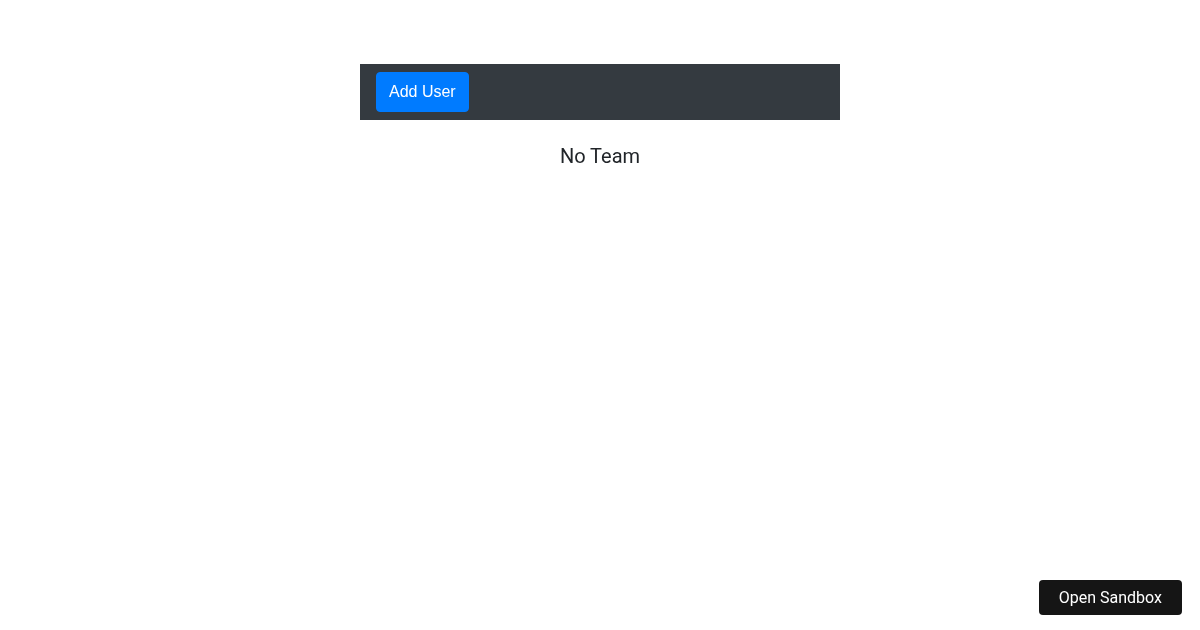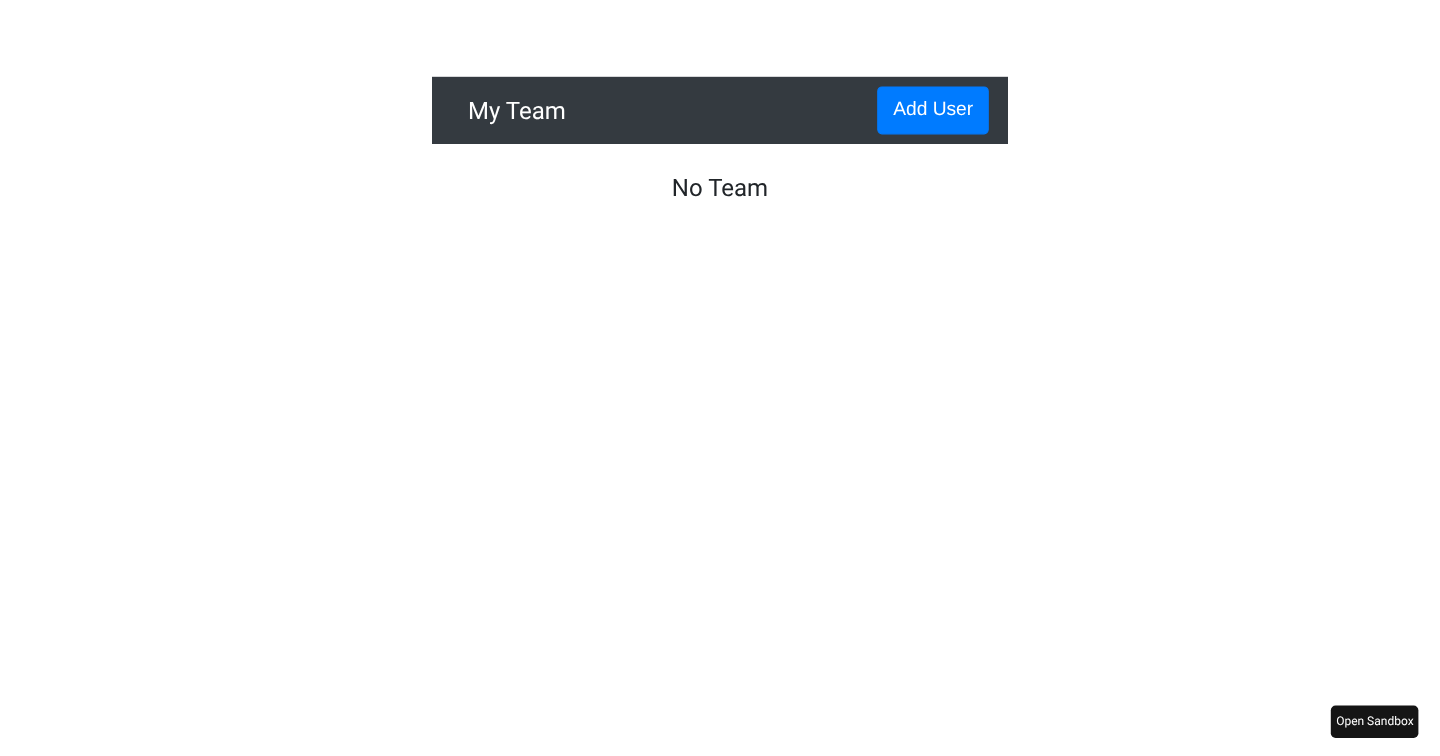--- a/index.html
+++ b/index.html
@@ -50,31 +50,30 @@
       color: #212529;
       font-weight: 400;
     }
     .sandbox-btn {
       position: absolute;
       bottom: 15px;
       right: 18px;
       background-color: #151515;
       color: #ffffff;
       border: none;
-      padding: 8px 4px;
-      font-size: 10px;
+      padding: 8px 20px;
+      font-size: 16px;
       border-radius: 4px;
       cursor: pointer;
       font-family: -apple-system, BlinkMacSystemFont, "Segoe UI", Roboto, sans-serif;
     }
   </style>
 </head>
 <body>
 
 <div class="container">
   <nav class="navbar">
-    <span class="navbar-brand">My Team</span>
     <button class="btn-primary">Add User</button>
   </nav>
   <h4 class="empty-state">No Team</h4>
 </div>
 
 <button class="sandbox-btn">Open Sandbox</button>
 
 </body></html>

